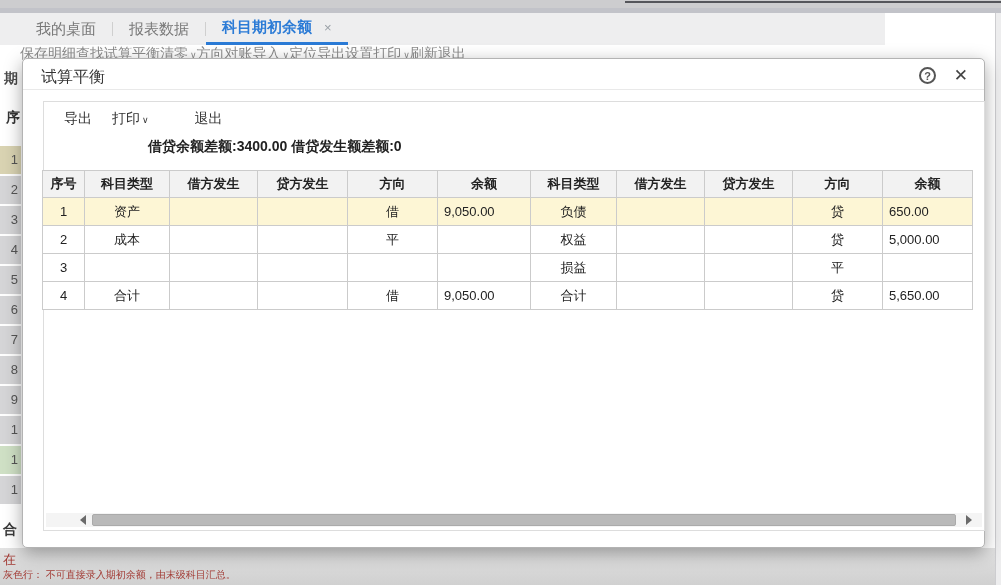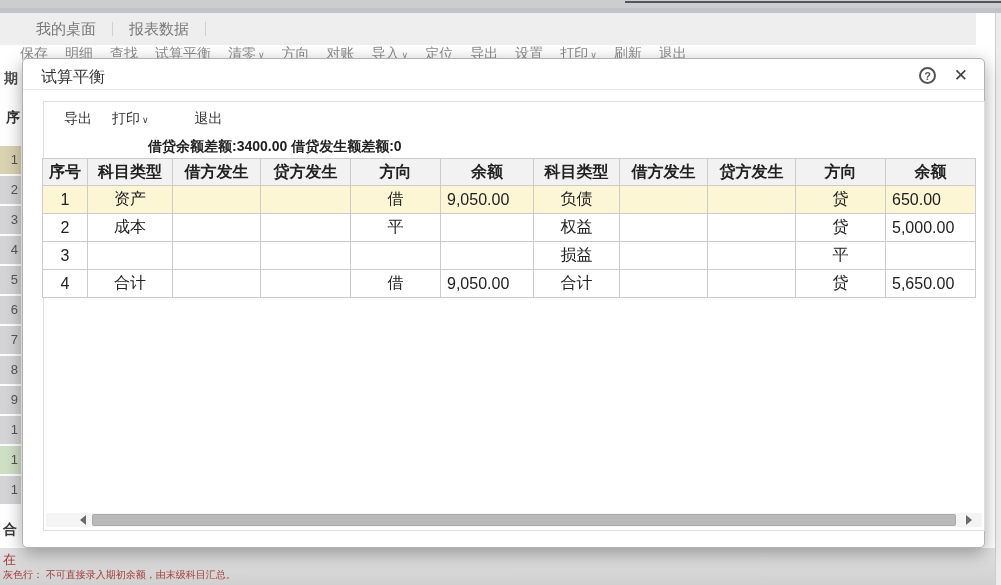--- a/index.html
+++ b/index.html
@@ -5,30 +5,30 @@
   * { margin:0; padding:0; box-sizing:border-box; }
   body { font-family:"Liberation Sans","DejaVu Sans",sans-serif; background:#fff; }
   .page { position:relative; width:1001px; height:585px; overflow:hidden; background:#fff; }
 
   
   .top-strip { position:absolute; left:0; top:0; width:1001px; height:13px;
     background:linear-gradient(#cdcdcf 0 8px,#c2c3c9 8px 13px); }
   .top-strip-line { position:absolute; left:625px; top:1px; width:376px; height:2px; background:#55565b; }
 
   
-  .tab-bar { position:absolute; left:0; top:13px; width:976px; height:32px; background:#eeeeef;
+  .tab-bar { position:absolute; left:0; top:13px; width:885px; height:32px; background:#eeeeef;
     display:flex; align-items:stretch; padding-left:20px; }
   .tab { display:flex; align-items:center; padding:0 16px; font-size:15px; color:#777; cursor:default; }
   .tab.active { color:#2b7bd6; font-weight:bold; border-bottom:3px solid #2b7bd6; }
   .tab-sep { width:1px; height:14px; background:#cfcfcf; align-self:center; }
   .tab-close { margin-left:12px; color:#9aa0a6; font-size:13px; font-weight:normal; }
 
   
   .bg-toolbar { position:absolute; left:0; top:45px; width:1001px; height:20px; display:flex;
-    gap:17px; padding-left:20px; font-size:14px; color:#8b8b8b; white-space:nowrap; overflow:hidden; }
+    padding-left:20px; font-size:14px; color:#8b8b8b; white-space:nowrap; overflow:hidden; }
   .bg-tool { flex:none; }
   .bg-caret { font-size:9px; margin-left:2px; }
 
   
   .bg-period { position:absolute; left:4px; top:70px; font-size:14px; font-weight:bold; color:#4a4a4a; }
   .bg-seq    { position:absolute; left:6px; top:109px; font-size:14px; font-weight:bold; color:#333; }
   .bg-rows   { position:absolute; left:0; top:146px; width:21px; }
   .bg-row { width:21px; height:28px; margin-bottom:2px; background:#d5d5d7; color:#555;
     font-size:13px; text-align:right; padding-right:3px; line-height:28px; }
   .bg-row.yellow { background:#d9d3b2; }
@@ -57,21 +57,21 @@
   .dlg-panel { position:absolute; left:20px; top:42px; width:942px; height:430px; border:1px solid #ddd; background:#fff; }
   .panel-toolbar { position:absolute; left:0; top:0; width:100%; height:33px; display:flex;
     align-items:center; padding-left:20px; font-size:14px; color:#333; }
   .ptool { cursor:pointer; }
   .ptool .bg-caret { color:#333; }
   .ptool + .ptool { margin-left:20px; }
   .ptool.exit { margin-left:46px; }
 
   .panel-stats { position:absolute; left:104px; top:36px; font-size:14px; font-weight:bold; color:#222; white-space:nowrap; }
 
-  .balance-table { position:absolute; left:-2px; top:56px; border-collapse:collapse; table-layout:fixed; font-size:16px; color:#222;padding-left:37px; }
+  .balance-table { position:absolute; left:-2px; top:68px; border-collapse:collapse; table-layout:fixed; font-size:13px; color:#222;padding-left:37px; }
   .balance-table th, .balance-table td { border:1px solid #cbcbcb; height:28px; padding:0 6px; overflow:hidden; white-space:nowrap; }
   .balance-table th { background:#f2f2f2; font-weight:bold; text-align:center; height:27px; }
   .balance-table td { background:#fff; }
   .balance-table tr.hl td { background:#fdf6d5; }
   td.al-c { text-align:center; } td.al-l { text-align:center; } td.al-r { text-align:left; }
 
   .h-scrollbar { position:absolute; left:2px; top:411px; width:936px; height:14px; background:#f4f4f4; }
   .sb-arrow { position:absolute; top:2px; width:0; height:0; border-style:solid; cursor:pointer; }
   .sb-left  { left:34px; border-width:5px 6px 5px 0; border-color:transparent #6a6a6a transparent transparent; }
   .sb-right { left:920px; border-width:5px 0 5px 6px; border-color:transparent transparent transparent #6a6a6a; }
@@ -94,20 +94,24 @@
 
   <div class="tab-bar">
       <div class="tab">
         <span>我的桌面</span>
       </div>
       <div class="tab-sep"></div>
       <div class="tab">
         <span>报表数据</span>
       </div>
       <div class="tab-sep"></div>
+      <div class="tab active">
+        <span>科目期初余额</span>
+        <span class="tab-close">×</span>
+      </div>
     </div>
 
   <div class="bg-toolbar">
       <span class="bg-tool">保存</span>
       <span class="bg-tool">明细</span>
       <span class="bg-tool">查找</span>
       <span class="bg-tool">试算平衡</span>
       <span class="bg-tool">清零<span class="bg-caret">∨</span></span>
       <span class="bg-tool">方向</span>
       <span class="bg-tool">对账</span>

